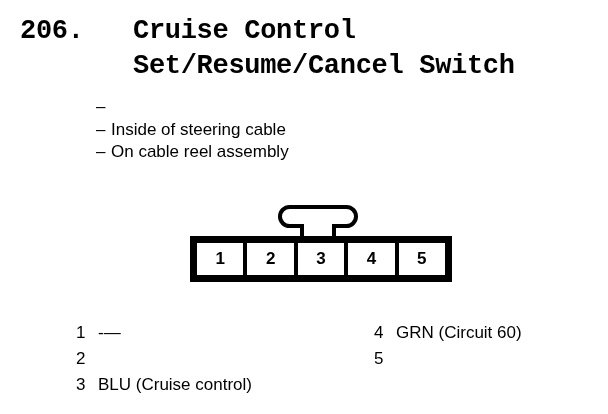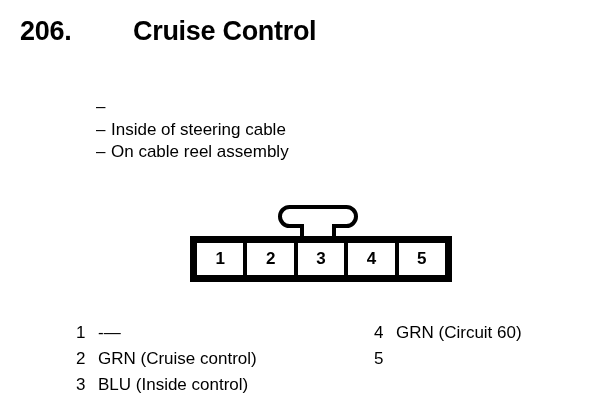--- a/index.html
+++ b/index.html
@@ -19,20 +19,21 @@
     background: #ffffff;
     overflow: hidden;
   }
 
   
   #title-block {
     position: absolute;
     left: 20px;
     top: 14px;
     width: 570px;
+    font-family: Liberation Mono, monospace;
   }
   .title-row {
     display: flex;
     align-items: baseline;
     font-weight: bold;
     font-size: 27px;
     line-height: 35px;
     letter-spacing: -0.3px;
     white-space: nowrap;
   }
@@ -160,20 +161,23 @@
 </style>
 </head>
 <body>
 
 <div id="page">
 
   <div id="title-block">
     <div class="title-row">
       <span id="section-number">206.</span>
       <span id="title-line-1">Cruise Control</span>
+    </div>
+    <div class="title-row indented">
+      <span id="title-line-2">Set/Resume/Cancel Switch</span>
     </div>
   </div>
 
   <ul id="description-list">
     <li>
       <span class="bullet-dash">–</span>
     </li>
     <li>
       <span class="bullet-dash">–</span>
       <span>Inside of steering cable</span>
@@ -198,25 +202,24 @@
 
   <div id="pin-legend">
 
     <div class="legend-column" id="legend-col-left">
       <div class="legend-row">
         <span class="legend-pin-number">1</span>
         <span class="legend-pin-desc">-—</span>
       </div>
       <div class="legend-row">
         <span class="legend-pin-number">2</span>
-        <span class="legend-pin-desc">GRN (Cruise control)</span>
       </div>
       <div class="legend-row">
         <span class="legend-pin-number">3</span>
-        <span class="legend-pin-desc">BLU (Inside control)</span>
+        <span class="legend-pin-desc">BLU (Cruise control)</span>
       </div>
     </div>
 
     <div class="legend-column" id="legend-col-right">
       <div class="legend-row">
         <span class="legend-pin-number">4</span>
         <span class="legend-pin-desc">GRN (Circuit 60)</span>
       </div>
       <div class="legend-row">
         <span class="legend-pin-number">5</span>

